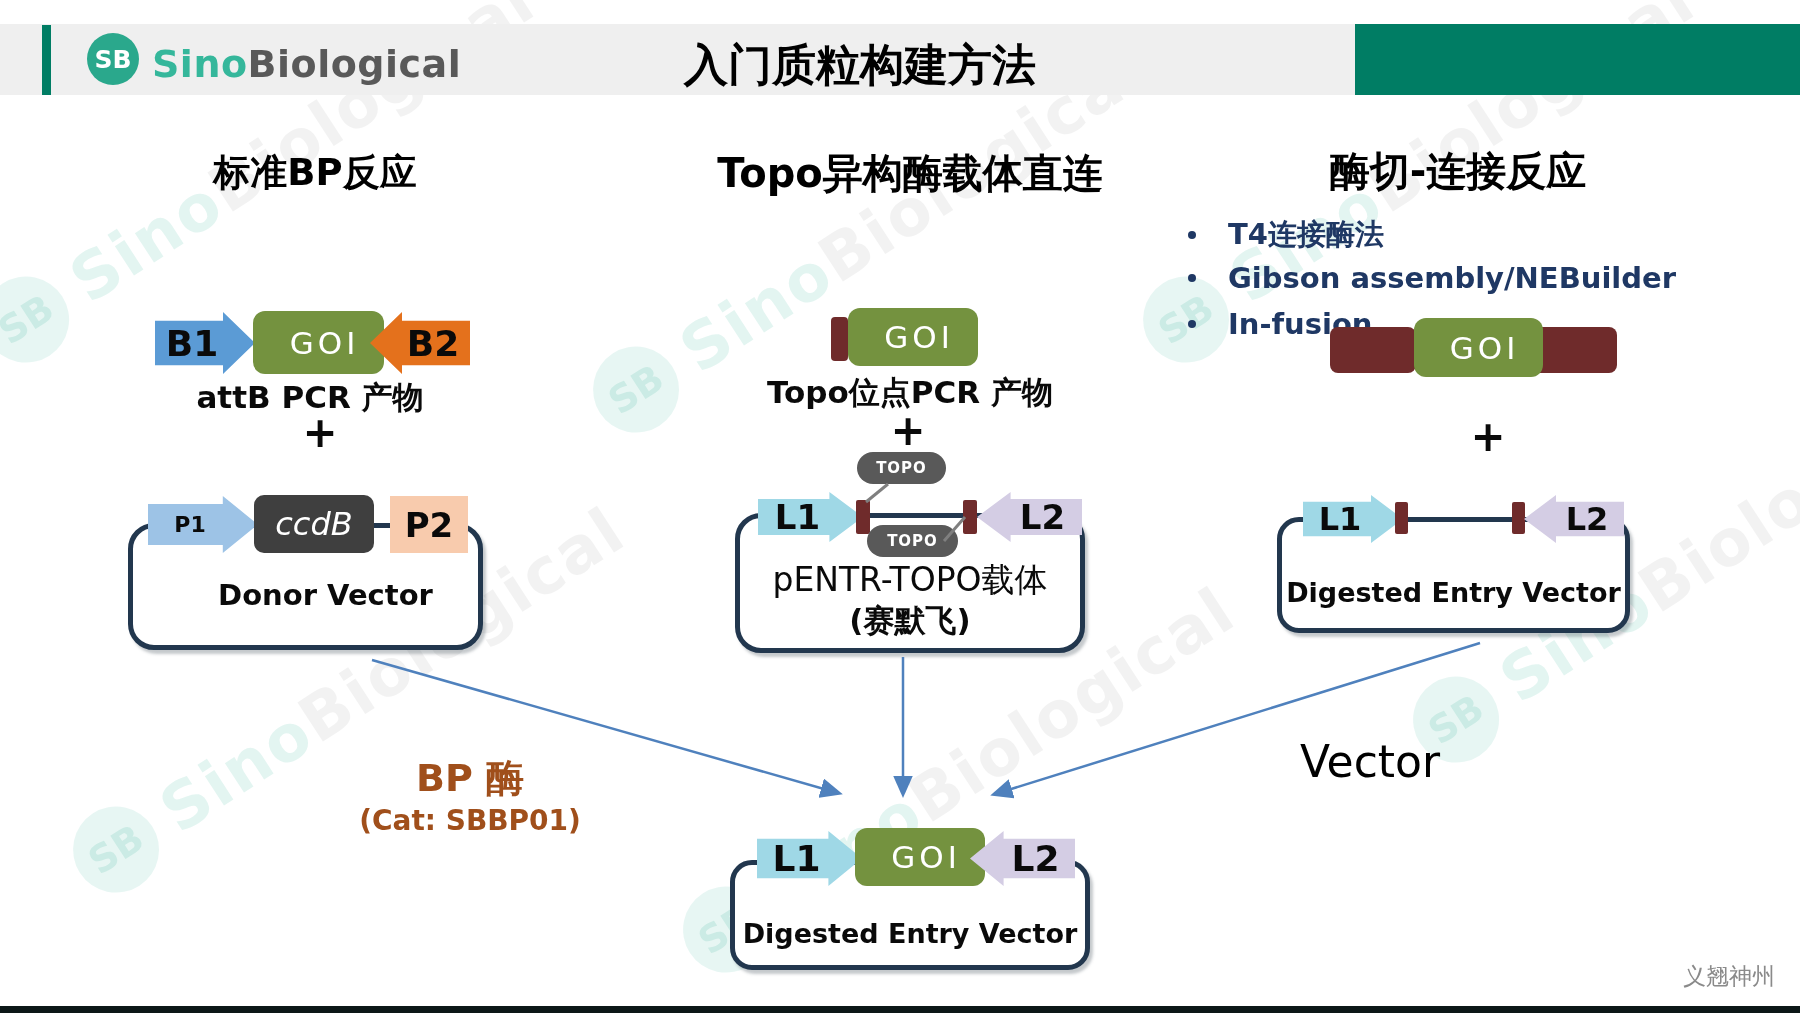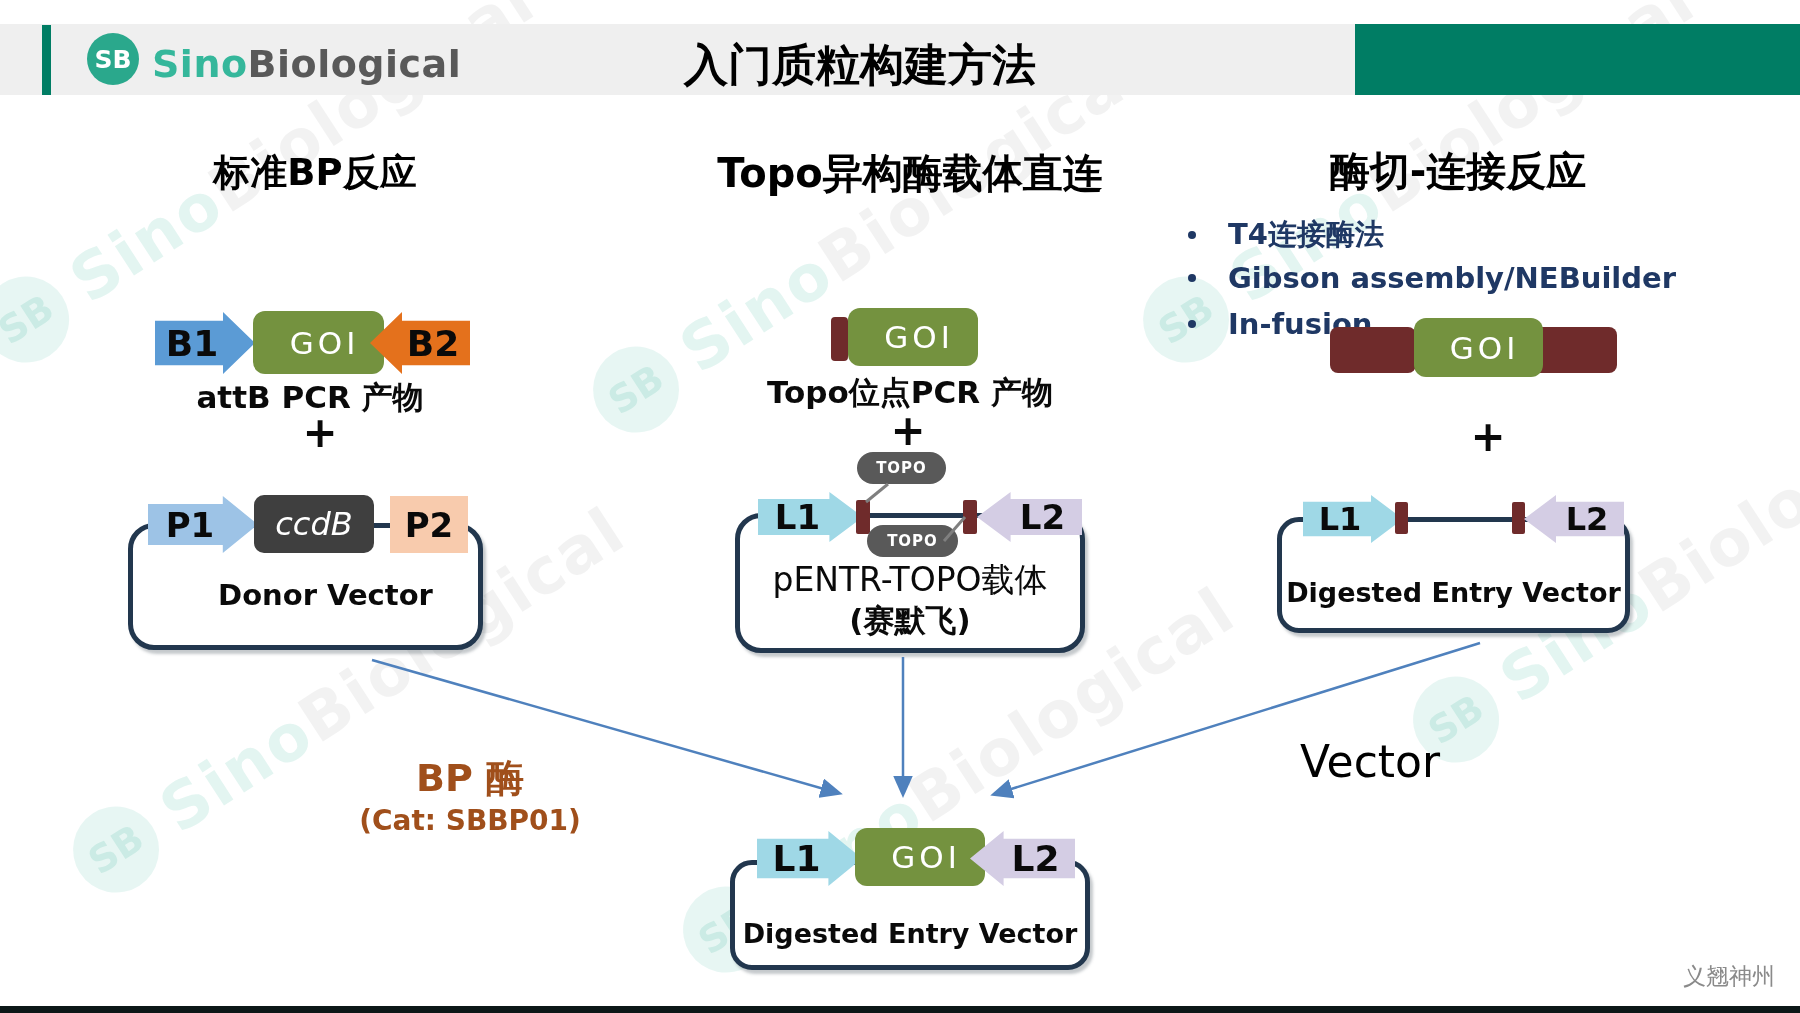--- a/index.html
+++ b/index.html
@@ -109,21 +109,21 @@
       <span>In-fusion</span>
   </div>
 
   <div class="abs block-arrow-r" style="top:312px;left:155px;width:100px;height:62px;background:var(--b1_blue,#5b9bd5);font-size:36px;">B1</div>
   <div class="abs goi" style="top:311px;left:253px;width:119px;height:63px;">GOI</div>
   <div class="abs block-arrow-l" style="top:312px;left:370px;width:100px;height:62px;background:var(--b2_orange,#e4711c);font-size:36px;">B2</div>
   <div class="abs vec-label" style="top:377px;left:150px;width:320px;font-size:31px;">attB PCR 产物</div>
   <div class="abs plus" style="top:408px;left:290px;width:60px;">+</div>
 
   <div class="abs vector-box" style="top:523px;left:128px;width:355px;height:127px;"></div>
-  <div class="abs block-arrow-r" style="top:496px;left:148px;width:110px;height:57px;background:var(--p1_light_blue,#9dc3e6);font-size:34px;">P1</div>
+  <div class="abs block-arrow-r" style="top:496px;left:148px;width:110px;height:57px;background:var(--p1_light_blue,#9dc3e6);font-size:22px;">P1</div>
   <div class="abs" style="top:496px;left:390px;width:78px;height:57px;background:var(--p2_peach,#f8cbad);display:flex;align-items:center;justify-content:center;font-size:34px;font-weight:bold;">P2</div>
   <div class="abs" style="top:495px;left:254px;width:120px;height:58px;background:var(--ccdb_dark,#3f3f3f);border-radius:10px;display:flex;align-items:center;justify-content:center;color:#fff;font-size:32px;font-style:italic;">ccdB</div>
   <div class="abs vec-label" style="top:578px;left:128px;width:395px;font-size:29px;">Donor Vector</div>
 
   <div class="abs enzyme" style="top:753px;left:330px;width:280px;font-size:38px;">BP 酶</div>
   <div class="abs enzyme" style="top:804px;left:280px;width:380px;font-size:28px;">(Cat: SBBP01)</div>
 
   <div class="abs maroon" style="top:317px;left:831px;width:17px;height:44px;border-radius:4px;"></div>
   <div class="abs goi" style="top:308px;left:848px;width:118px;height:58px;">GOI</div>
   <div class="abs vec-label" style="top:372px;left:700px;width:420px;font-size:31px;">Topo位点PCR 产物</div>

